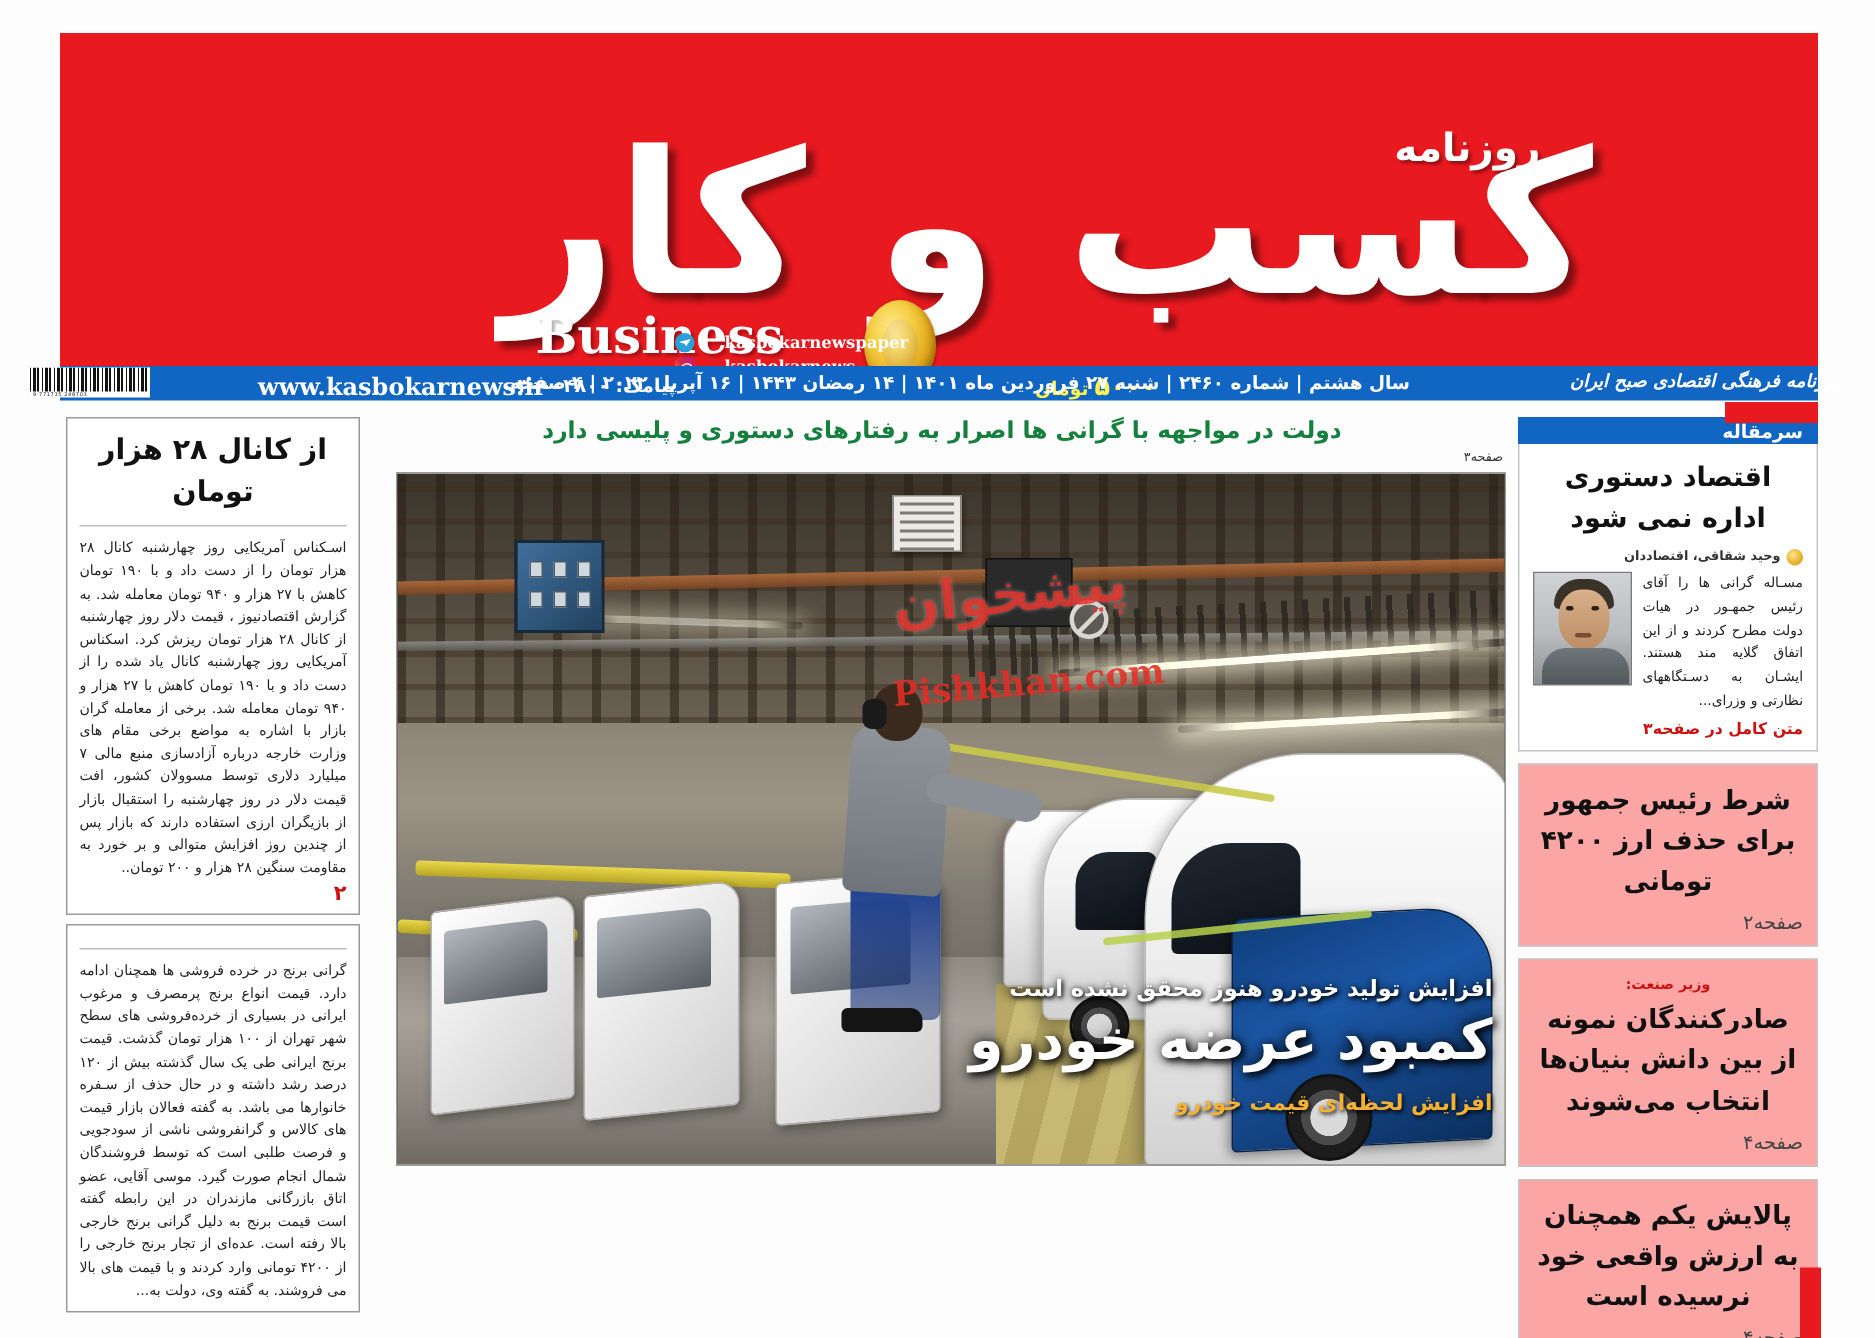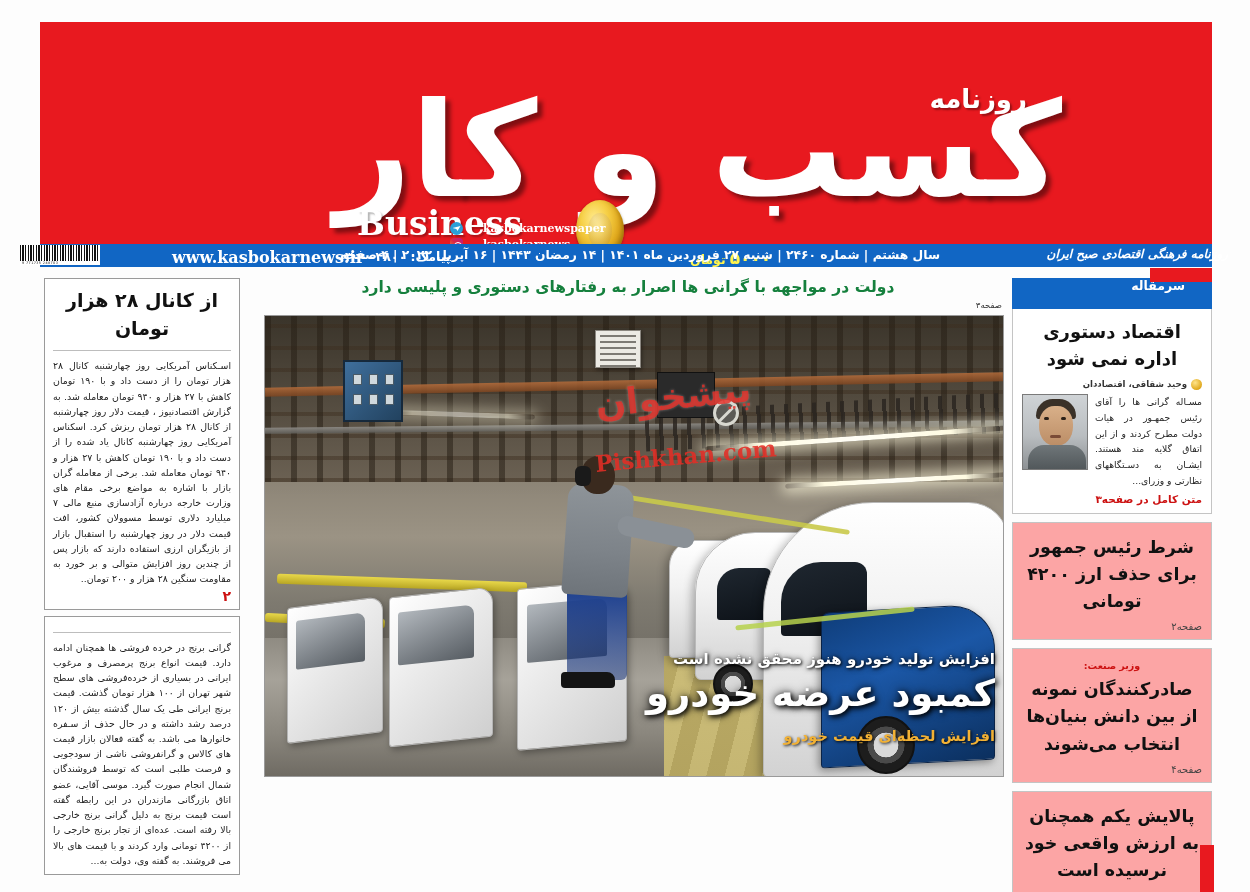--- a/index.html
+++ b/index.html
@@ -637,26 +637,26 @@
     top: 412px;
     color: #f2b134;
     font-size: 14.5px;
     font-weight: bold;
     text-shadow: 1px 1px 3px rgba(0,0,0,.95);
   }
 
   
   .edito-head {
     background: #1166c4;
-    height: 31px;
+    height: 18px;
     position: relative;
     display: flex;
-    align-items: flex-start;
+    align-items: center;
     justify-content: flex-start;
-    padding-right: 27px;
+    padding-right: 10px;
   }
   .edito-head .tab {
     position: absolute;
     right: 0;
     top: -10px;
     width: 62px;
     height: 14px;
     background: #e8191f;
   }
   .edito-head .label {
@@ -757,21 +757,21 @@
   }
   .rbox-title {
     text-align: center;
     font-size: 17.5px;
     font-weight: bold;
     line-height: 1.55;
     color: #111;
     letter-spacing: -0.3px;
   }
   .rbox-page {
-    font-size: 10px;
+    font-size: 13px;
     color: #444;
     text-align: right;
     margin-top: 6px;
   }
 
   .red-corner {
     position: absolute;
     left: 1200px;
     top: 845px;
     width: 14px;

